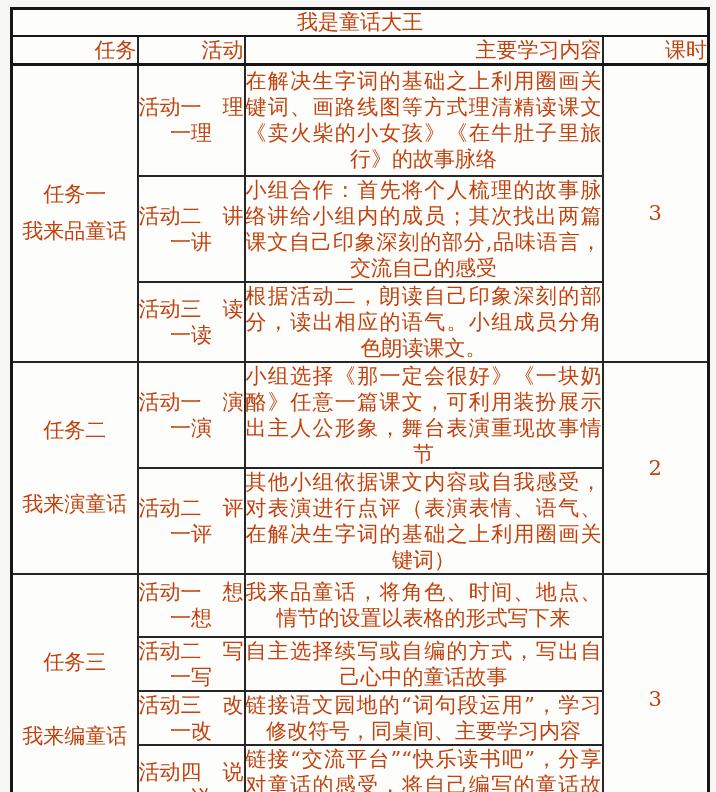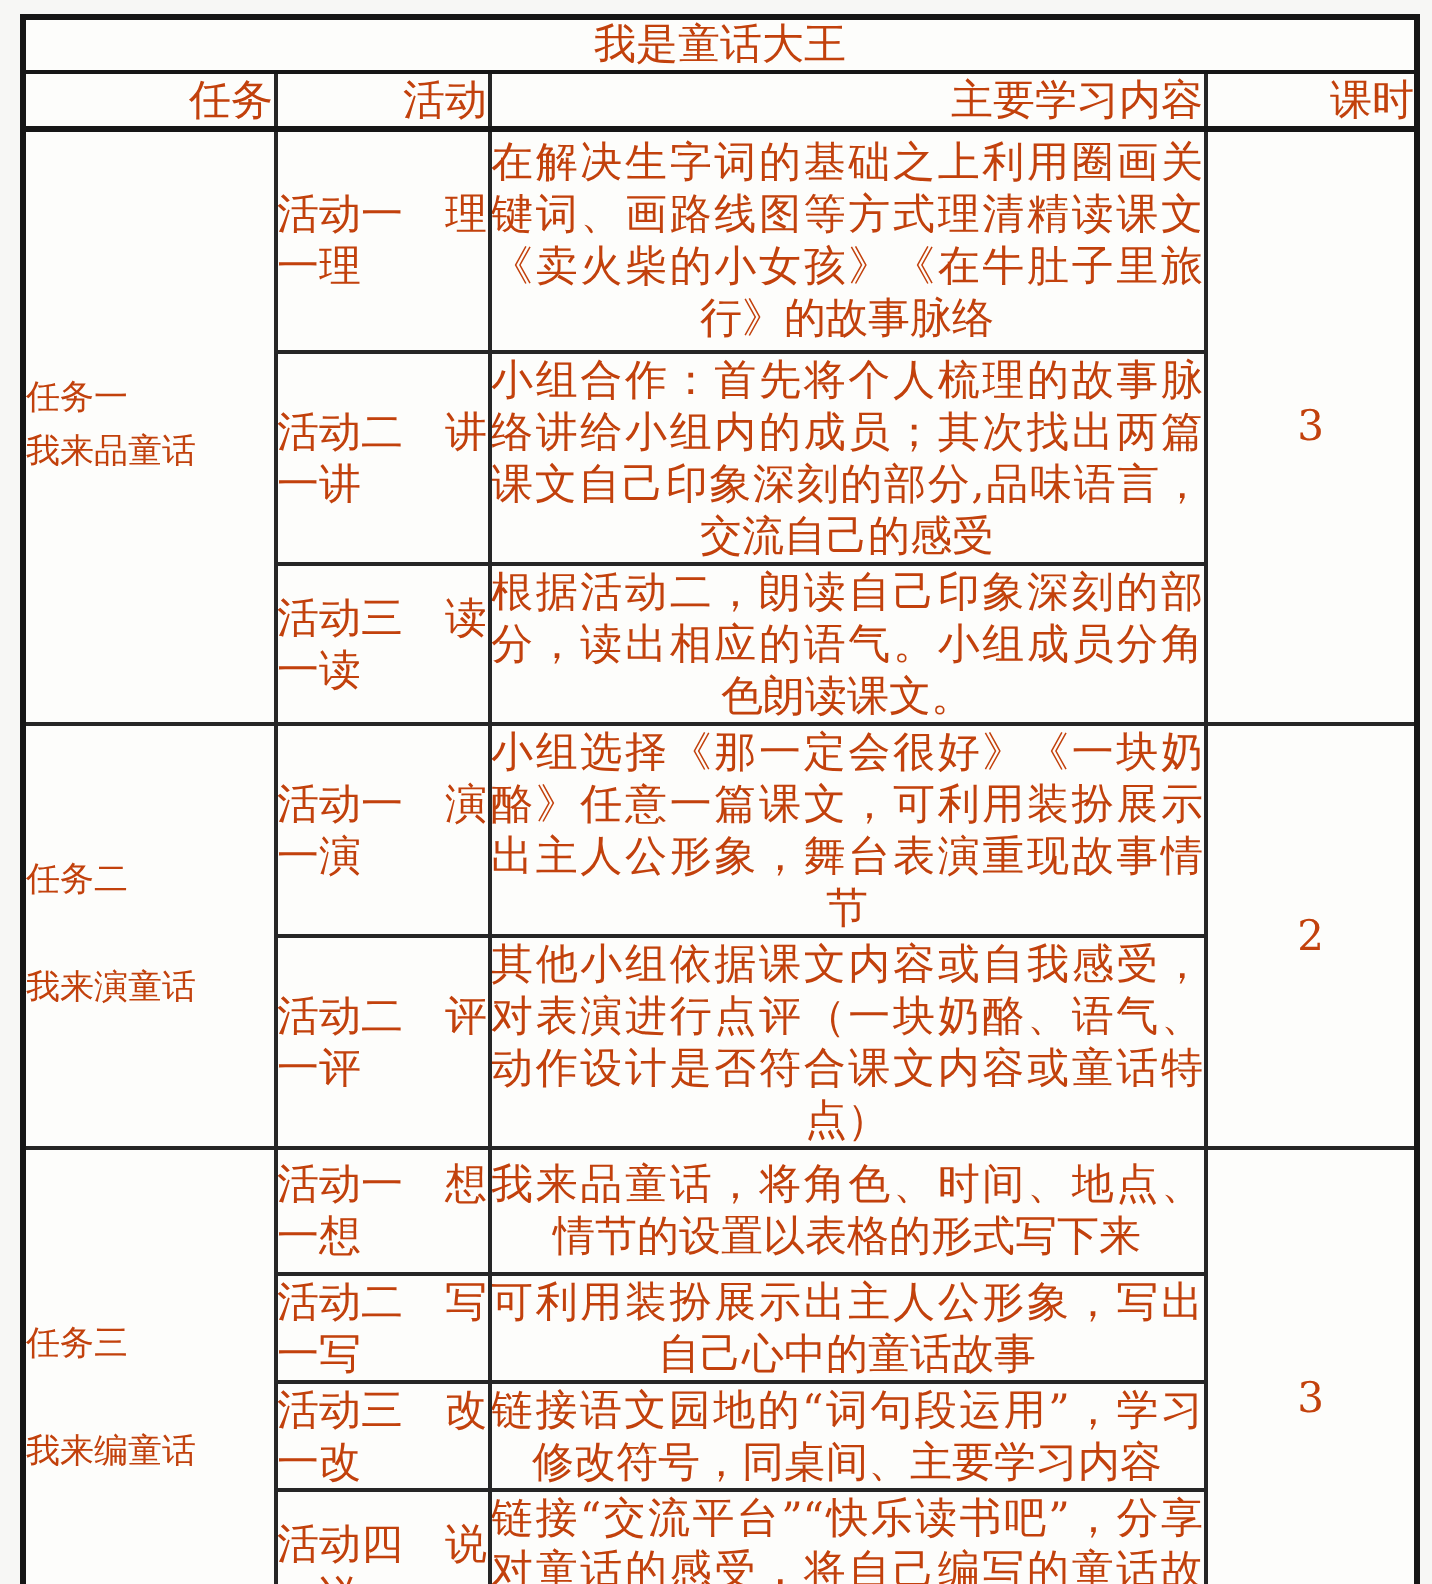--- a/index.html
+++ b/index.html
@@ -37,26 +37,27 @@
     border-bottom: 2px solid #161616;
   }
   tr.header-row th {
     height: 26px;
     text-align: right;
     font-size: 21px;
     line-height: 26px;
     border-bottom: 3px solid #161616;
   }
   td.task {
-    font-size: 17px;
-    line-height: 27px;
+    text-align: center;
+    font-size: 21px;
+    line-height: 37px;
     white-space: pre-line;
   }
   td.act {
-    text-align: left;
+    text-align: center;
     font-size: 21px;
     line-height: 26px;
     white-space: pre-line;
     padding: 0 2px;
   }
   td.content {
     font-size: 21px;
     line-height: 26px;
     text-align: justify;
     text-align-last: center;
@@ -117,36 +118,36 @@
 
 我来演童话</td>
       <td class="act">活动一　演
 一演</td>
       <td class="content">小组选择《那一定会很好》《一块奶酪》任意一篇课文，可利用装扮展示出主人公形象，舞台表演重现故事情节</td>
       <td class="hours" rowspan="2">2</td>
     </tr>
     <tr style="height:89px">
       <td class="act">活动二　评
 一评</td>
-      <td class="content">其他小组依据课文内容或自我感受，对表演进行点评（一块奶酪、语气、动作设计是否符合课文内容或童话特点）</td>
+      <td class="content">其他小组依据课文内容或自我感受，对表演进行点评（表演表情、语气、在解决生字词的基础之上利用圈画关键词）</td>
     </tr>
 
     <tr style="height:63px">
       <td class="task" rowspan="4">任务三
 
 我来编童话</td>
       <td class="act">活动一　想
 一想</td>
       <td class="content">我来品童话，将角色、时间、地点、情节的设置以表格的形式写下来</td>
       <td class="hours" rowspan="4">3</td>
     </tr>
     <tr style="height:52px">
       <td class="act">活动二　写
 一写</td>
-      <td class="content">可利用装扮展示出主人公形象，写出自己心中的童话故事</td>
+      <td class="content">自主选择续写或自编的方式，写出自己心中的童话故事</td>
     </tr>
     <tr style="height:54px">
       <td class="act">活动三　改
 一改</td>
       <td class="content">链接语文园地的“词句段运用”，学习修改符号，同桌间、主要学习内容</td>
     </tr>
     <tr style="height:70px">
       <td class="act">活动四　说
 一说</td>
       <td class="content">链接“交流平台”“快乐读书吧”，分享对童话的感受，将自己编写的童话故事讲给大家听</td>

